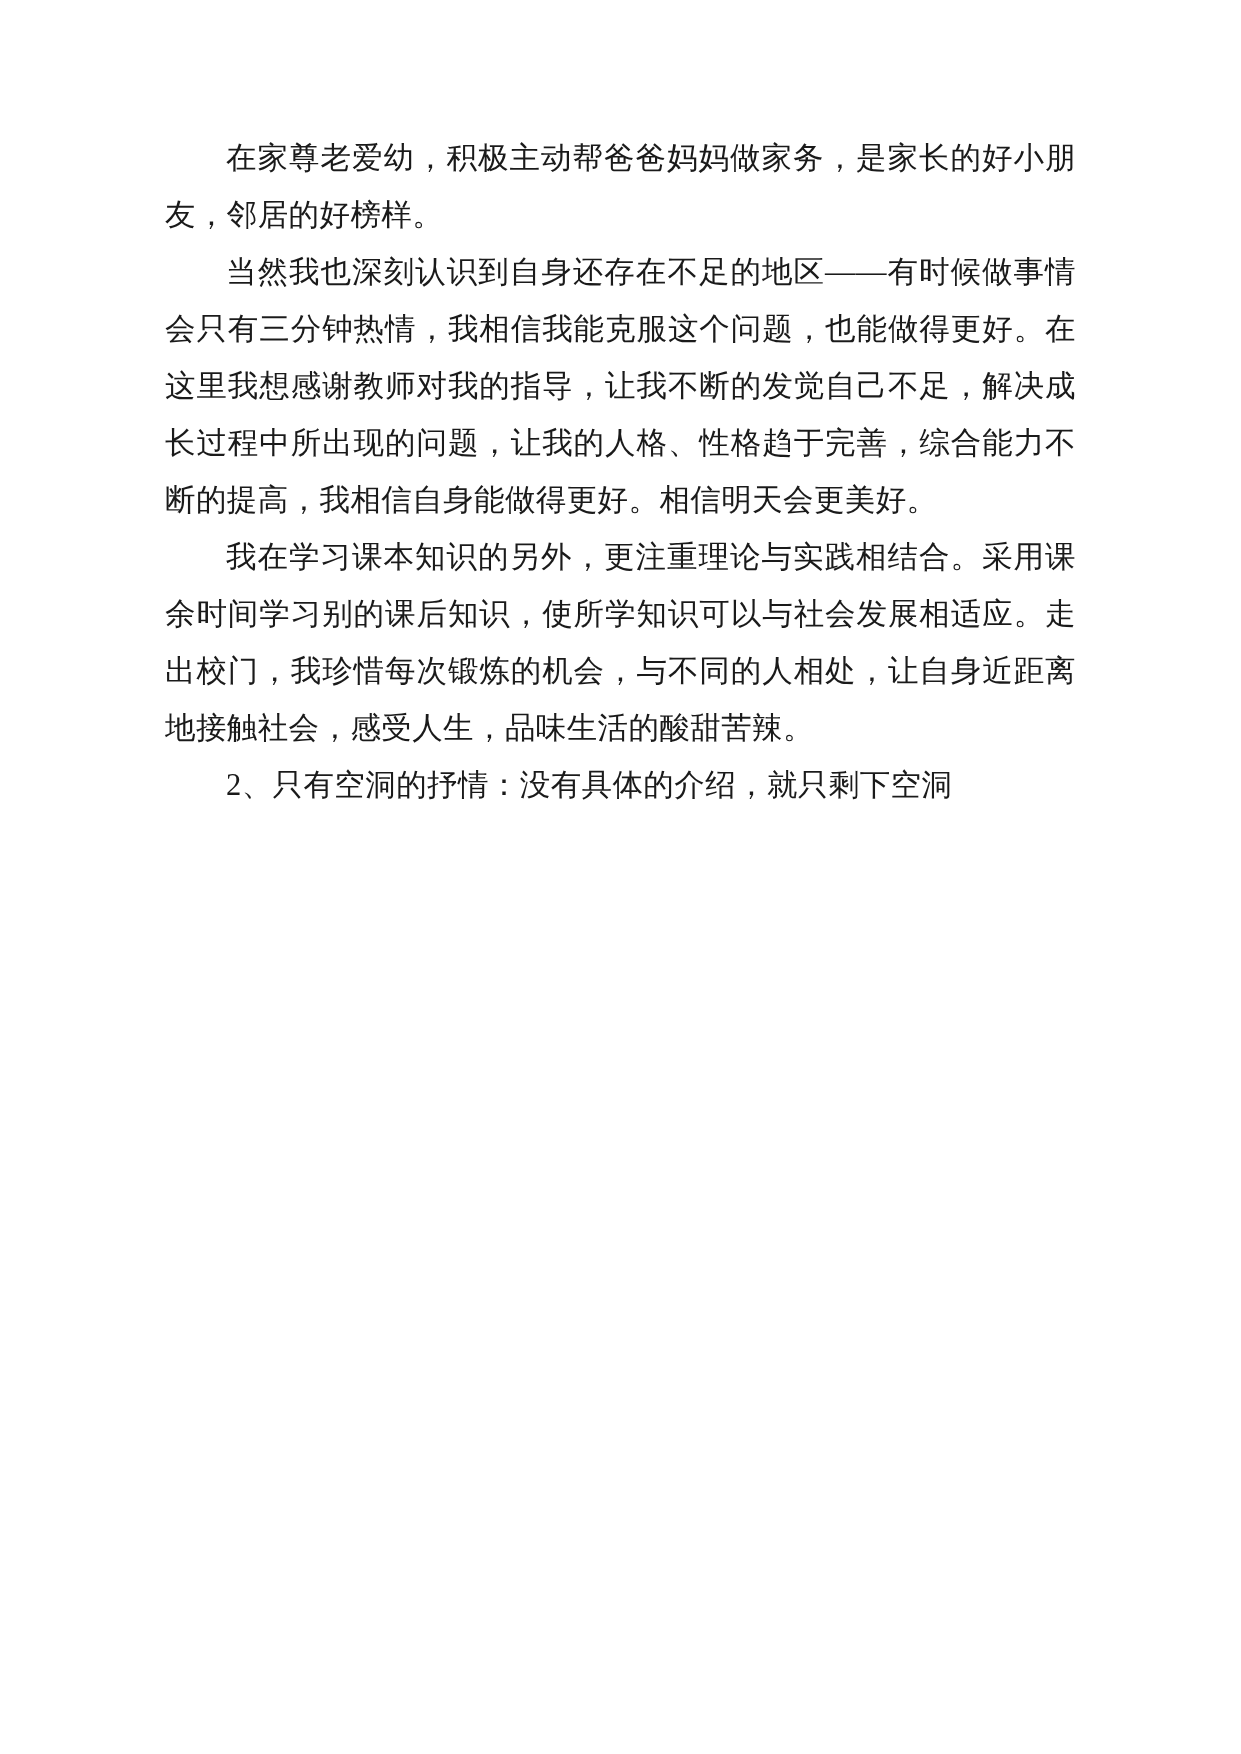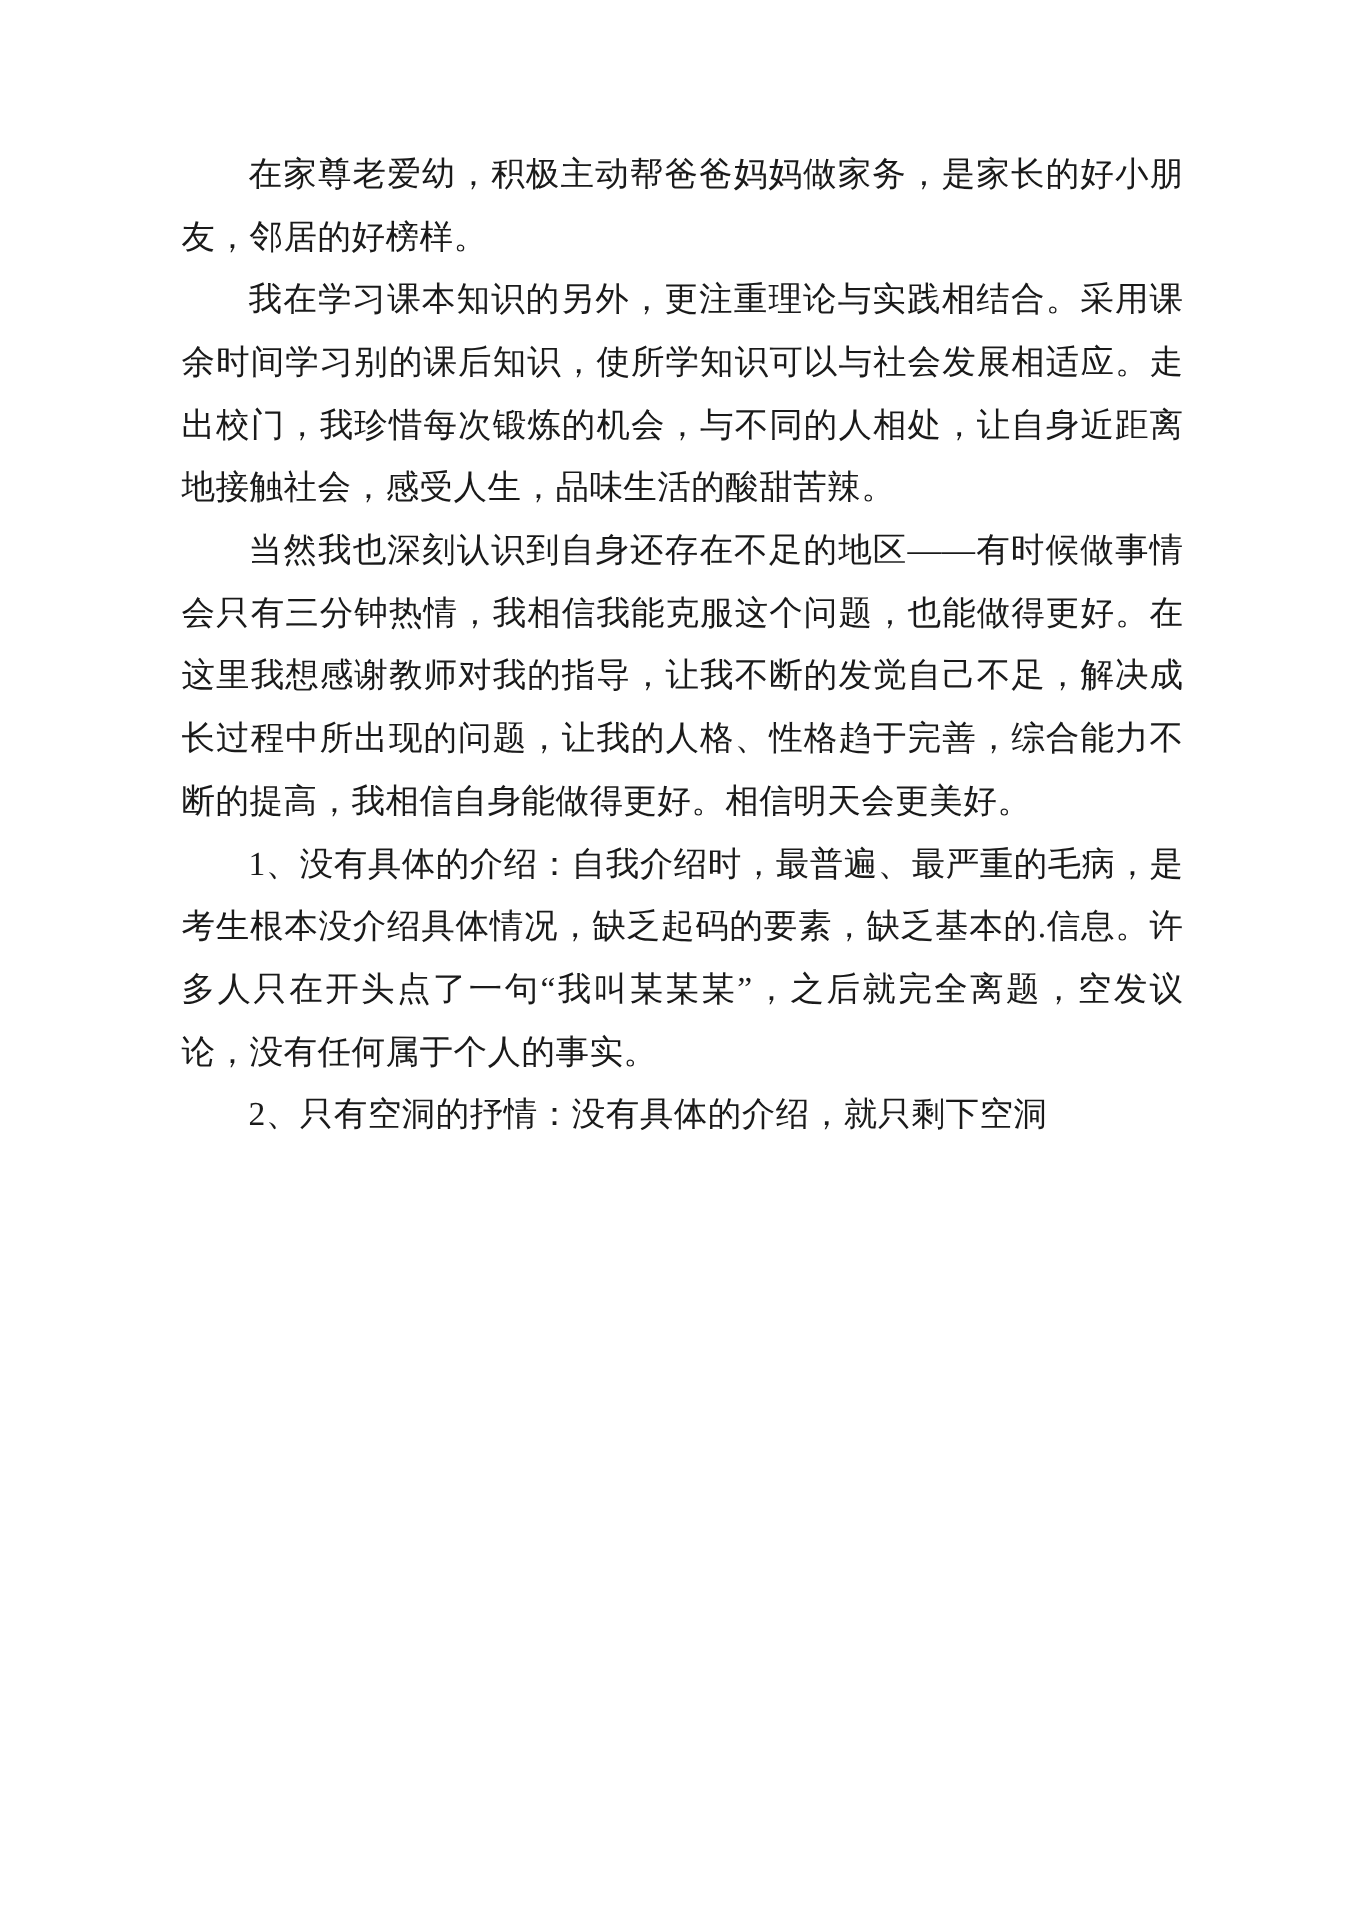--- a/index.html
+++ b/index.html
@@ -38,18 +38,17 @@
   .noindent {
     text-indent: 0;
   }
 </style>
 </head>
 <body>
 
 <div class="page">
   <div class="doc-body">
     <p class="indent">在家尊老爱幼，积极主动帮爸爸妈妈做家务，是家长的好小朋友，邻居的好榜样。</p>
+    <p class="indent">当然我也深刻认识到自身还存在不足的地区——有时候做事情会只有三分钟热情，我相信我能克服这个问题，也能做得更好。在这里我想感谢教师对我的指导，让我不断的发觉自己不足，解决成长过程中所出现的问题，让我的人格、性格趋于完善，综合能力不断的提高，我相信自身能做得更好。相信明天会更美好。</p>
     <p class="indent">我在学习课本知识的另外，更注重理论与实践相结合。采用课余时间学习别的课后知识，使所学知识可以与社会发展相适应。走出校门，我珍惜每次锻炼的机会，与不同的人相处，让自身近距离地接触社会，感受人生，品味生活的酸甜苦辣。</p>
-    <p class="indent">当然我也深刻认识到自身还存在不足的地区——有时候做事情会只有三分钟热情，我相信我能克服这个问题，也能做得更好。在这里我想感谢教师对我的指导，让我不断的发觉自己不足，解决成长过程中所出现的问题，让我的人格、性格趋于完善，综合能力不断的提高，我相信自身能做得更好。相信明天会更美好。</p>
-    <p class="indent">1、没有具体的介绍：自我介绍时，最普遍、最严重的毛病，是考生根本没介绍具体情况，缺乏起码的要素，缺乏基本的.信息。许多人只在开头点了一句“我叫某某某”，之后就完全离题，空发议论，没有任何属于个人的事实。</p>
     <p class="indent">2、只有空洞的抒情：没有具体的介绍，就只剩下空洞</p>
   </div>
 </div>
 
 </body></html>

